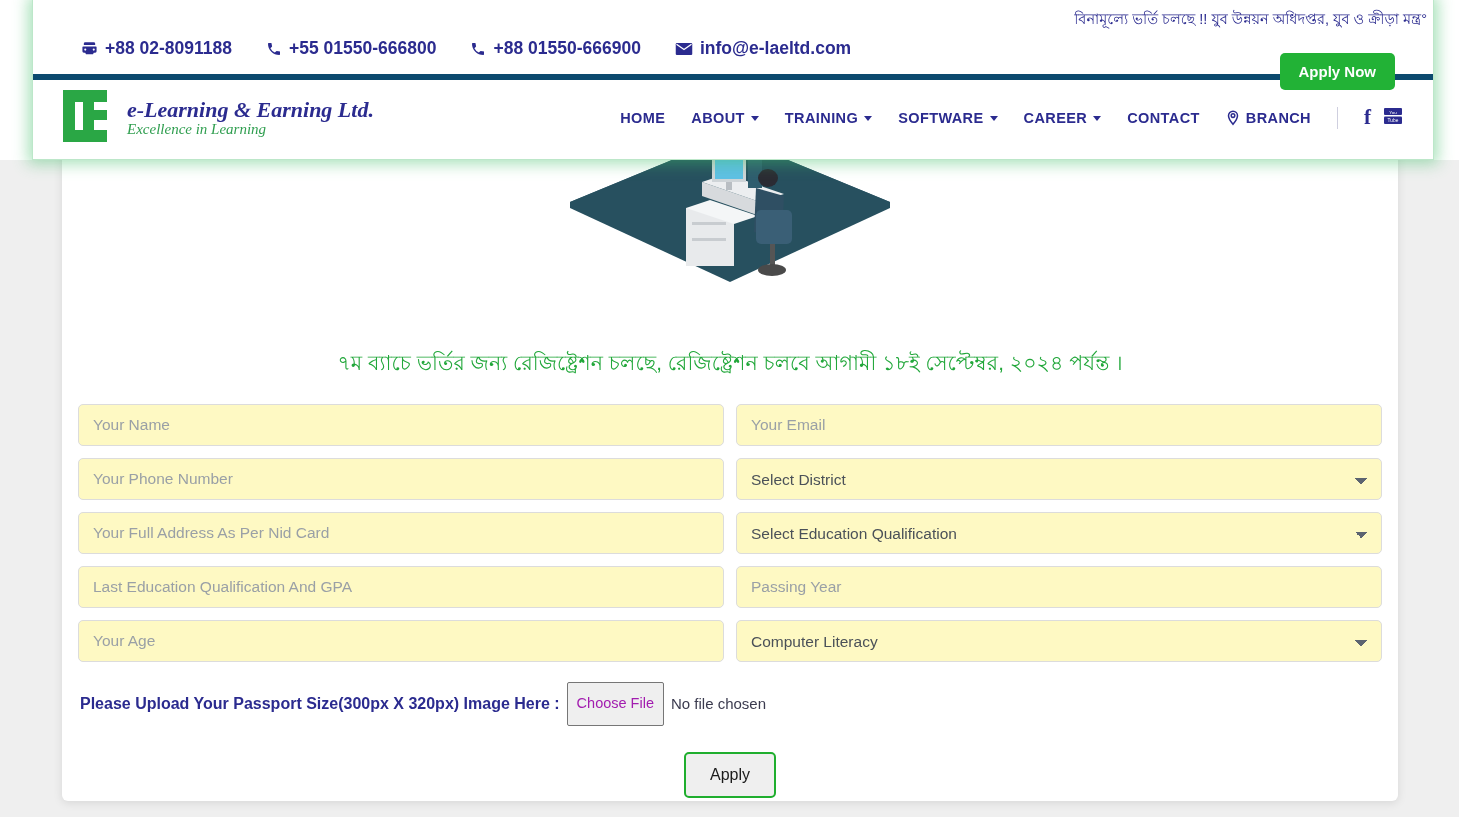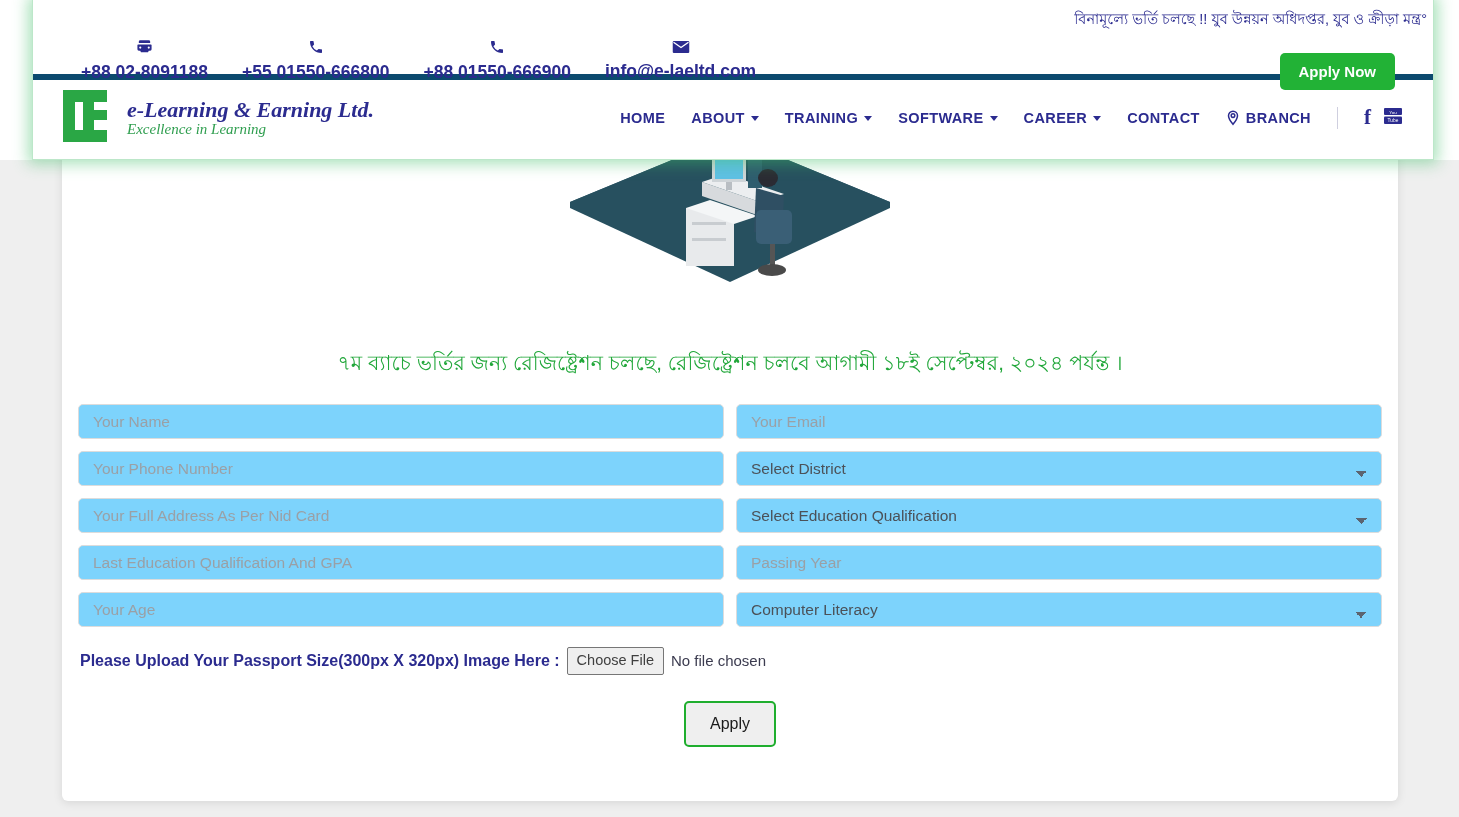--- a/index.html
+++ b/index.html
@@ -64,24 +64,24 @@
     left: 16px; right: 16px; top: 404px;
   }
   .form-grid {
     display: grid;
     grid-template-columns: 1fr 1fr;
     column-gap: 12px;
     row-gap: 12px;
   }
   .field {
     width: 100%;
-    height: 35px;
+    height: 42px;
     border: 1px solid #dcdcdc;
     border-radius: 5px;
-    background: #7dd3fc;
+    background: #fef9c3;
     padding: 0 14px;
     font-family: "Liberation Sans", sans-serif;
     font-size: 15.5px;
     color: #4b5158;
     outline: none;
   }
   .field::placeholder { color: #9aa0a6; }
   select.field {
     color: #4b5158;
     appearance: none;
@@ -106,25 +106,25 @@
   }
   .upload-label {
     font-size: 16px;
     font-weight: bold;
     color: #2b2b8f;
     white-space: nowrap;
   }
   .file-btn {
     font-family: "Liberation Sans", sans-serif;
     font-size: 14.5px;
-    color: #404040;
+    color: #a21caf;
     background: #efefef;
     border: 1px solid #767676;
     border-radius: 2px;
-    padding: 3px 9px;
+    padding: 11px 9px;
     line-height: 1.35;
     cursor: pointer;
   }
   .file-status {
     font-size: 15px;
     color: #3b3b4f;
   }
 
   .apply-wrap {
     margin-top: 26px;
@@ -176,21 +176,20 @@
   }
   .contact-item {
     display: flex;
     align-items: center;
     gap: 7px;
     font-size: 17.5px;
     font-weight: bold;
     color: #2b2b8f;
     text-decoration: none;
     white-space: nowrap;
-    flex-direction: column;
   }
   .ico { display: inline-flex; align-items: center; color: #2b2b8f; }
 
   .apply-now {
     position: absolute;
     right: 38px; top: 53px;
     background: #22b236;
     color: #ffffff;
     font-size: 15px;
     font-weight: bold;

